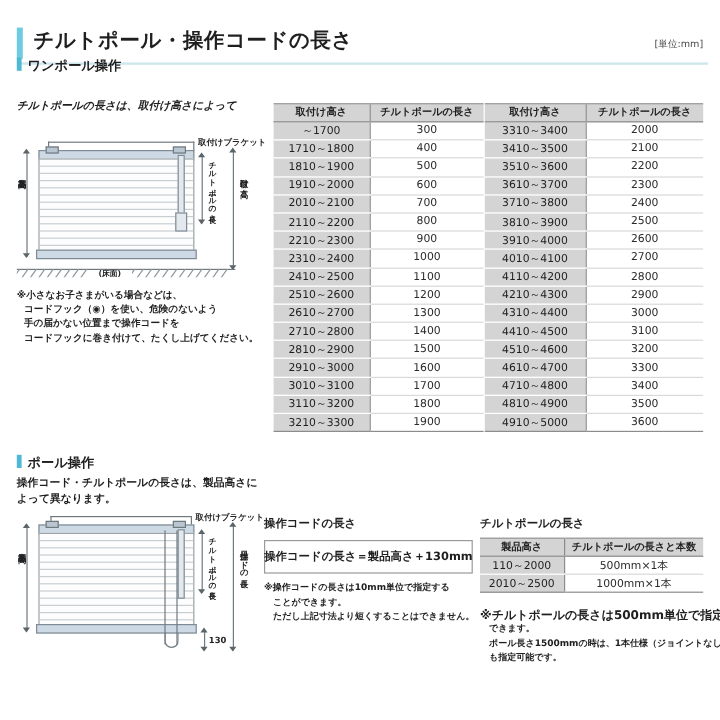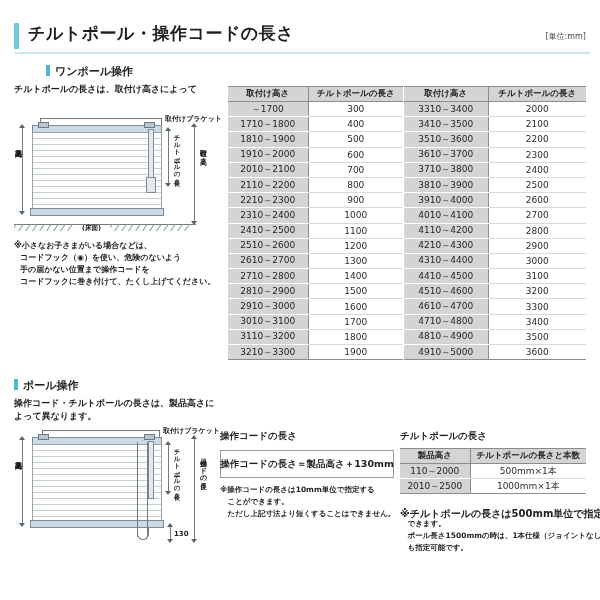--- a/index.html
+++ b/index.html
@@ -66,24 +66,24 @@
 
 <div class="page">
 
   <div class="title-row">
     <div class="title-bar"></div>
     <div class="title-text">チルトポール・操作コードの長さ</div>
     <div class="unit-text">[単位:mm]</div>
   </div>
   <div class="title-rule"></div>
 
-  <div class="sec-head" style="left:14px;top:64px;margin-left:32px;">
+  <div class="sec-head" style="left:14px;top:47px;">
     <span class="mk"></span><span>ワンポール操作</span>
   </div>
-  <div class="lead" style="left:14px;top:83px;">チルトポールの長さは、取付け高さによって</div>
+  <div class="lead" style="left:14px;top:83px;font-style:italic;">チルトポールの長さは、取付け高さによって</div>
 
   <div class="diagram" style="left:10px;top:112px;width:210px;height:118px;">
 
     <div class="hline" style="left:30px;top:6px;width:122px;"></div>
     <div class="vline" style="left:30px;top:6px;height:8px;"></div>
     <div class="vline" style="left:151px;top:6px;height:8px;"></div>
     <div class="hlabel" style="left:155px;top:2px;">取付けブラケット</div>
 
     <div class="headrail" style="left:22px;top:13px;width:128px;height:7px;"></div>
     <div class="bracket" style="left:28px;top:10px;width:9px;height:4px;"></div>

